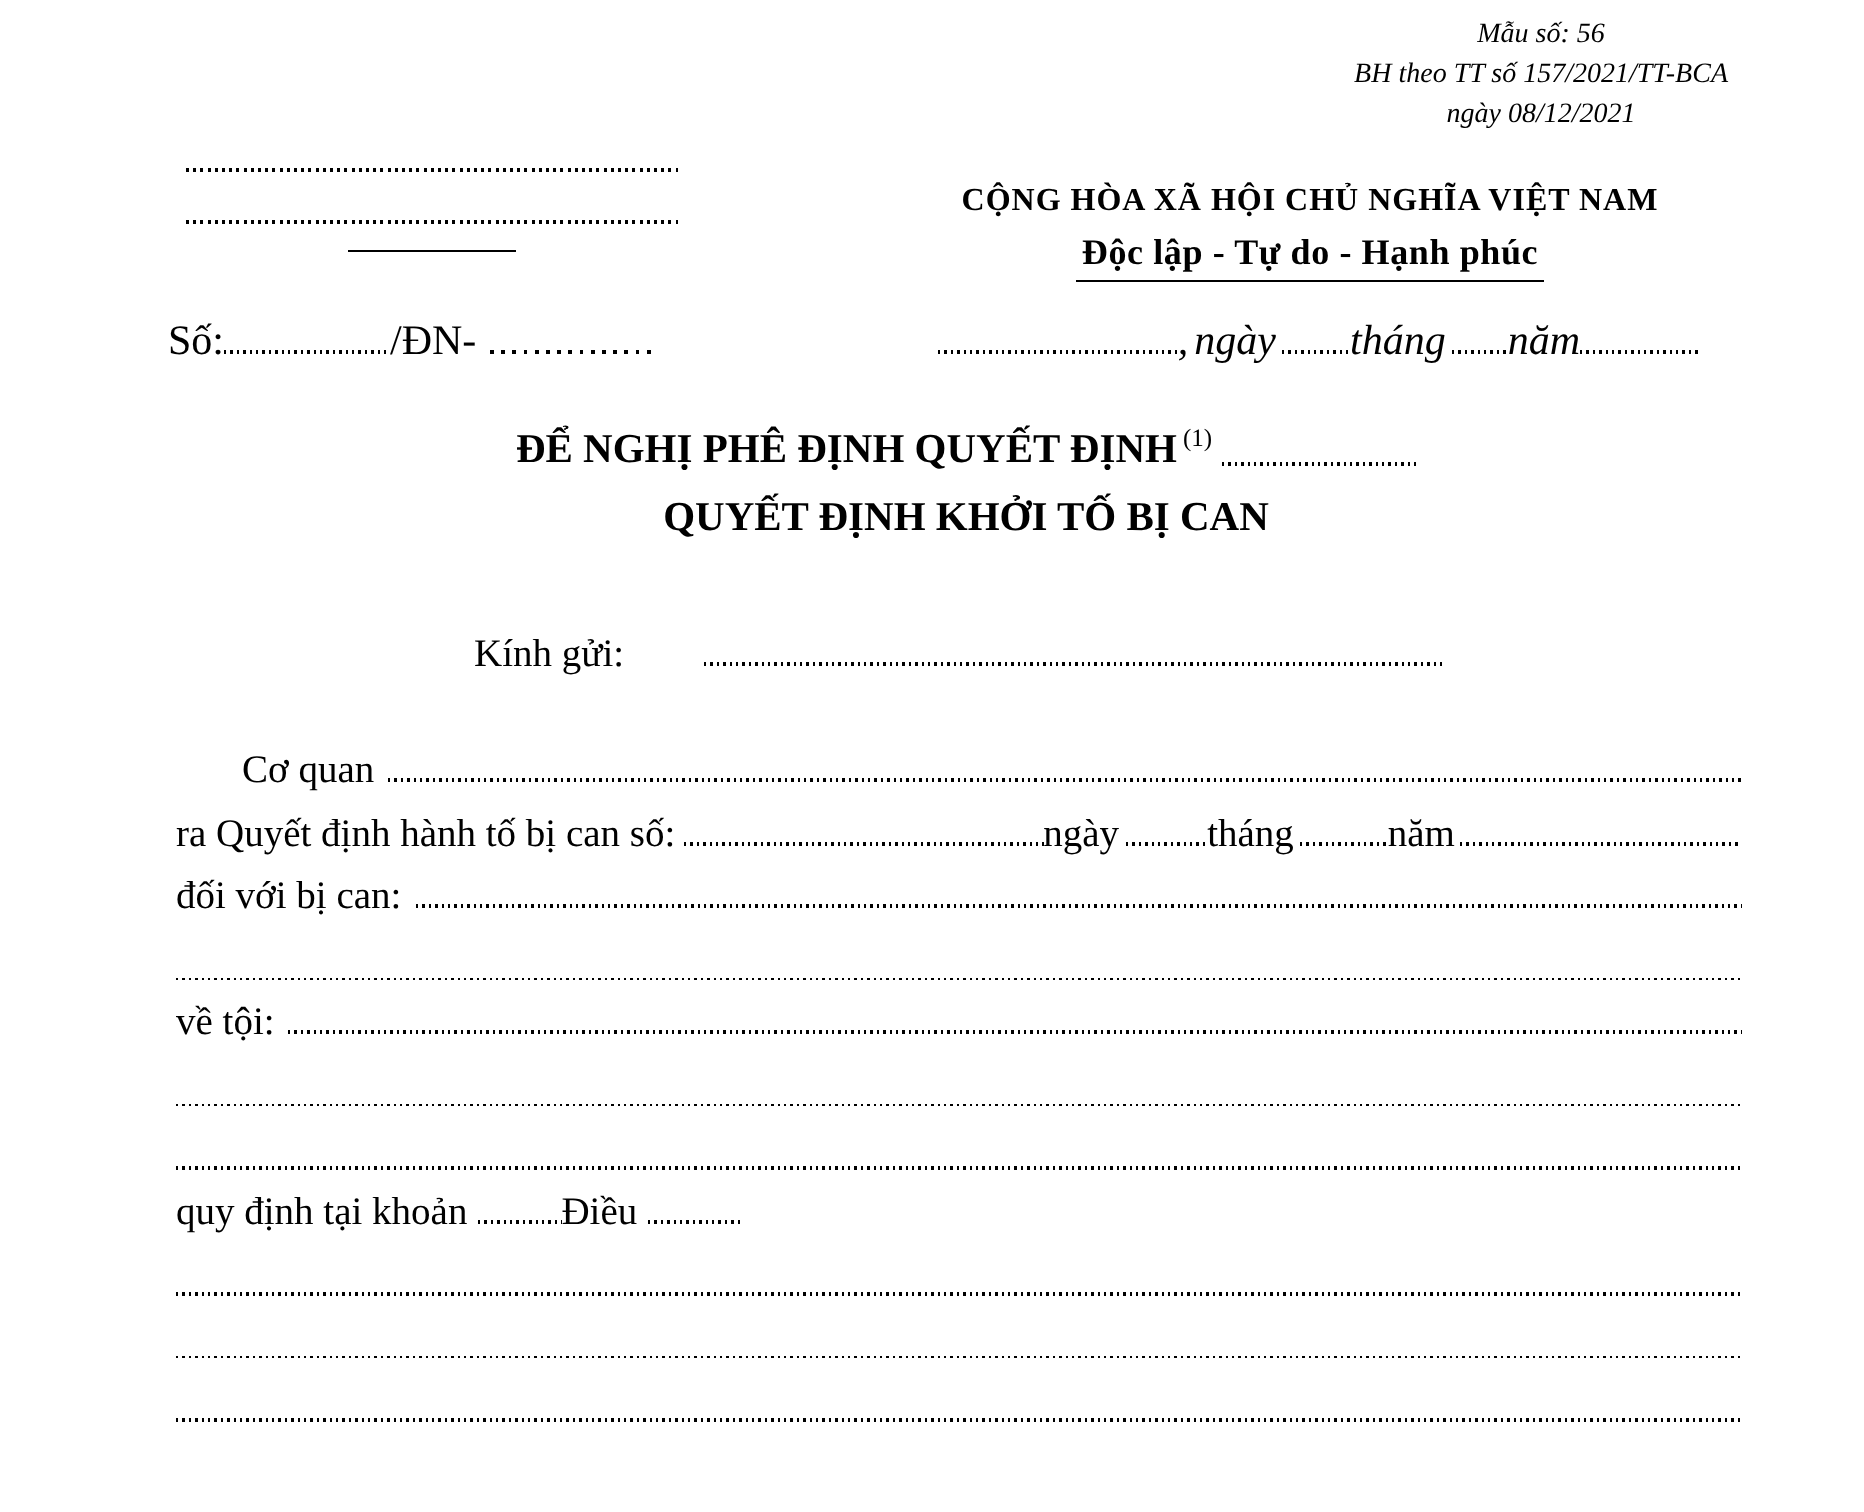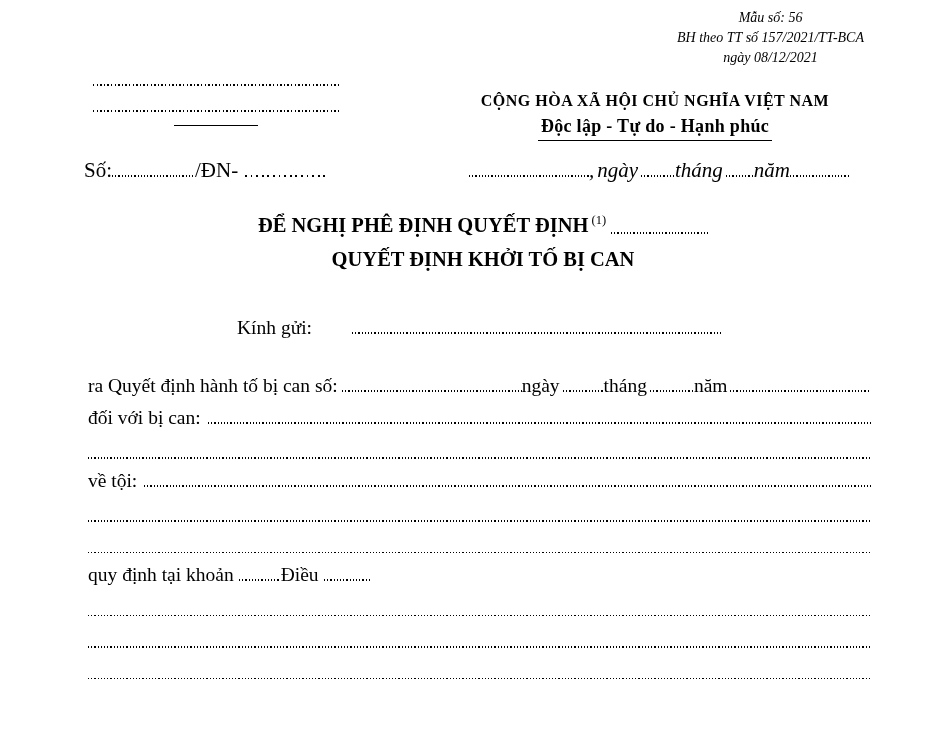--- a/index.html
+++ b/index.html
@@ -129,20 +129,24 @@
     <div>QUYẾT ĐỊNH KHỞI TỐ BỊ CAN</div>
   </div>
 
   <div class="recipient row">
     <span class="word">Kính gửi:</span>
     <span class="dots fill" style="margin-left:7px"></span>
   </div>
 
   <div class="body">
 
+    <div class="row indent">
+      <span class="word">Cơ quan</span>
+      <span class="dots fill" style="margin-left:7px"></span>
+    </div>
 
     <div class="row">
       <span class="word">ra Quyết định hành tố bị can số:</span>
       <span class="dots" style="width:180px; margin-left:4px"></span>
       <span class="word ml3">ngày</span>
       <span class="dots" style="width:41px; margin-left:3px"></span>
       <span class="word ml3">tháng</span>
       <span class="dots" style="width:44px; margin-left:3px"></span>
       <span class="word ml3">năm</span>
       <span class="dots fill" style="margin-left:3px"></span>

